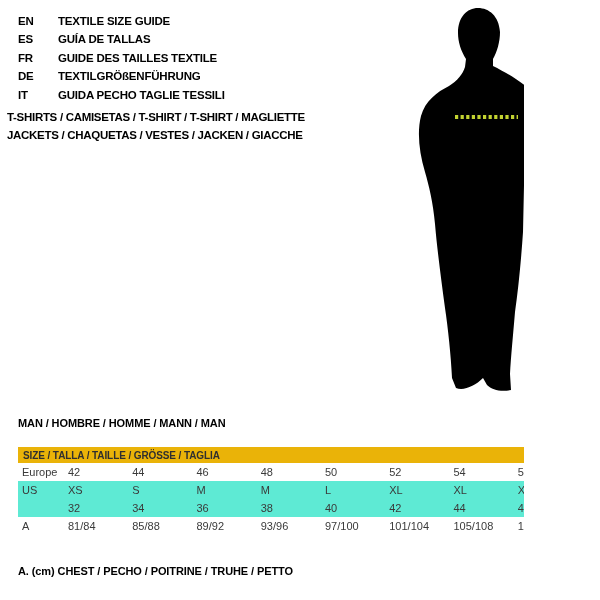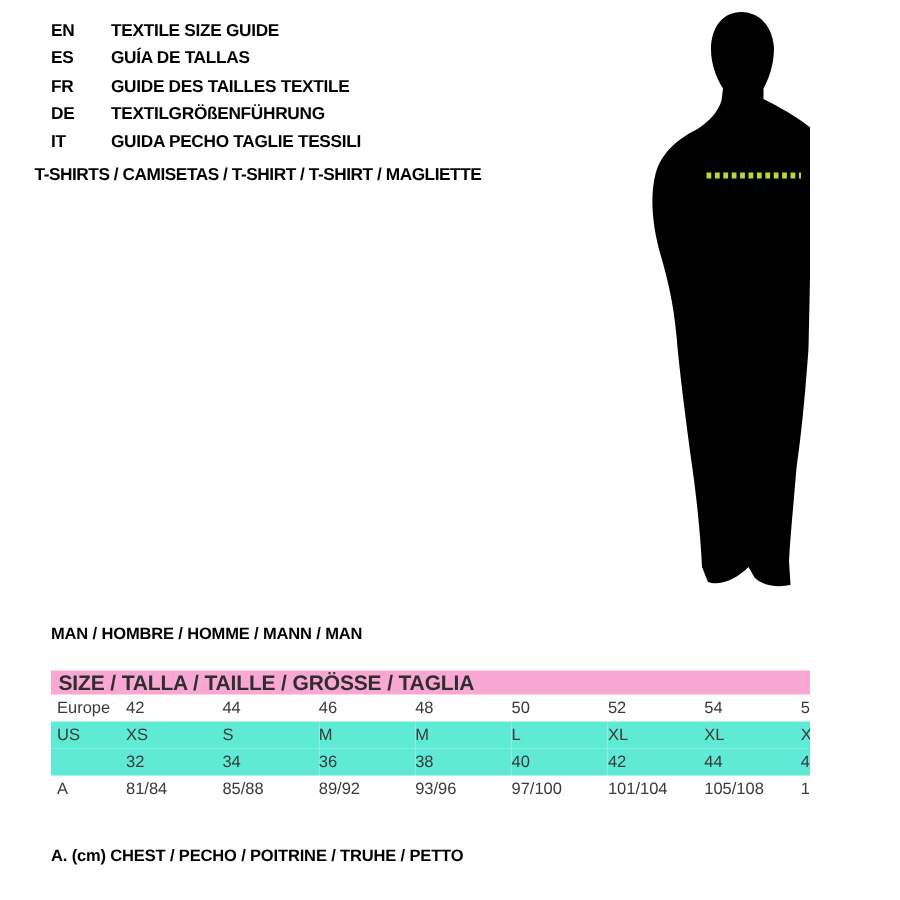--- a/index.html
+++ b/index.html
@@ -1,18 +1,18 @@
 <!DOCTYPE html>
 <html><head>
 <meta charset="utf-8">
 <style>
   html,body { margin:0; padding:0; background:#fff; }
   .canvas {
     position:relative; width:524px; height:600px; background:#ffffff;
-    font-family:"Liberation Sans", sans-serif; color:#000; overflow:hidden;margin-left:16px;
+    font-family:"Liberation Sans", sans-serif; color:#000; overflow:hidden;
   }
 
   
   .lang-block { position:absolute; left:18px; top:12px; }
   .lang-row { display:flex; font-weight:bold; font-size:11.5px; line-height:18.4px; letter-spacing:-0.2px; }
   .lang-code { width:40px; }
 
   
   .categories { position:absolute; left:7px; top:108px; }
   .category-line { font-weight:bold; font-size:11.5px; line-height:18px; letter-spacing:-0.3px; }
@@ -20,22 +20,22 @@
   
   .figure-wrap { position:absolute; left:390px; top:0; width:210px; height:400px; }
   .measure-letter { font-family:"Liberation Sans",sans-serif; font-size:13px; font-weight:500; fill:#111; }
 
   
   .section-heading { position:absolute; left:18px; top:417px; font-weight:bold; font-size:11px; letter-spacing:-0.1px;text-align:center; }
 
   
   .size-table { position:absolute; left:18px; top:447px; width:564px; border-collapse:collapse; table-layout:fixed; }
   .size-table th.band {
-    background:#f9a8d4; text-align:left; font-weight:bold; color:#2f2f2f;
-    height:16px; padding:0 12px 0 5px; font-size:14px; letter-spacing:-0.1px;
+    background:#eab308; text-align:left; font-weight:bold; color:#2f2f2f;
+    height:16px; padding:0 12px 0 5px; font-size:10px; letter-spacing:-0.1px;
   }
   .size-table td {
     height:18px; padding:0; text-align:left; font-size:11px; color:#3a3a3a; font-weight:400;
   }
   .size-table td.rowlabel { text-align:left; padding-left:4px; }
   .size-table col.labelcol { width:50px; }
   .size-table tr.shaded td { background:#5eead4; }
 
   
   .footnote { position:absolute; left:18px; top:565px; font-weight:bold; font-size:11px; letter-spacing:-0.1px; }
@@ -63,20 +63,21 @@
       <span class="lang-title">TEXTILGRÖßENFÜHRUNG</span>
     </div>
     <div class="lang-row">
       <span class="lang-code">IT</span>
       <span class="lang-title">GUIDA PECHO TAGLIE TESSILI</span>
     </div>
   </div>
 
   <div class="categories">
     <div class="category-line">T-SHIRTS / CAMISETAS / T-SHIRT / T-SHIRT / MAGLIETTE</div>
+    <div class="category-line">JACKETS / CHAQUETAS / VESTES / JACKEN / GIACCHE</div>
   </div>
 
   <div class="figure-wrap">
     <svg width="210" height="400" viewBox="0 0 210 400">
       <path d="M 88,8
            C 99,8 109,16 110,32
            C 110,42 107,52 103,59
            L 103,66
            C 115,72 129,80 139,89
            C 149,97 154,104 156,114

